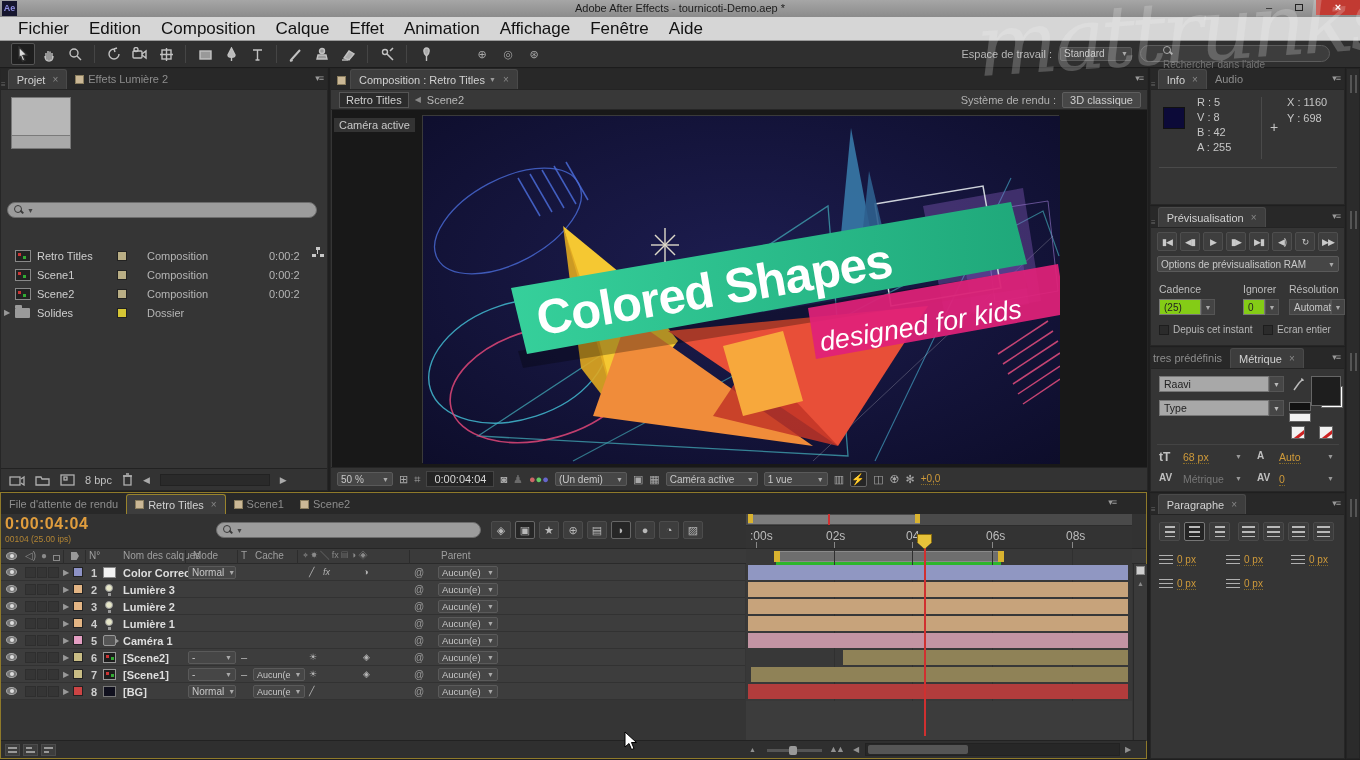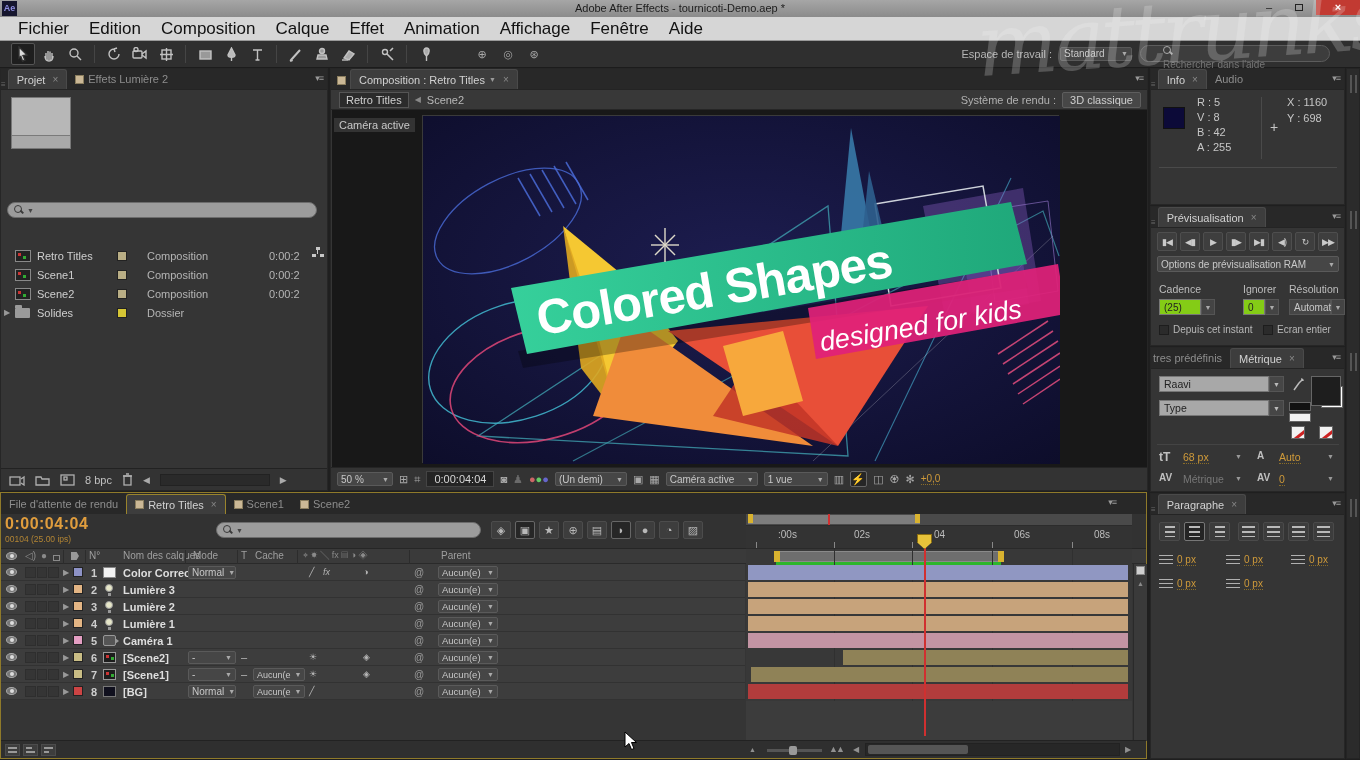--- a/index.html
+++ b/index.html
@@ -166,21 +166,21 @@
   .licon.compi { background:#1d1d1d; border:1px solid #999; }
   .licon.compi i { position:absolute; width:3px; height:3px; }
 
   
   #tl-graph { position:absolute; left:745px; top:21px; width:386px; height:227px; background:#383838; }
   #nav-strip { position:absolute; left:0; top:0; width:386px; height:12px; background:#4a4a4a; border-bottom:1px solid #2c2c2c; }
   #nav-bar { position:absolute; left:2px; top:1px; width:172px; height:9px; background:#7d7d7d; }
   .nav-h { position:absolute; top:0; width:5px; height:9px; background:#d8b22f; }
   #nav-red { position:absolute; left:82px; top:0; width:2px; height:11px; background:#c24040; }
   #ruler { position:absolute; left:0; top:12px; width:386px; height:23px; background:#333; border-bottom:1px solid #2a2a2a; }
-  .tick { position:absolute; top:3px; color:#bdbdbd; font-size:10px;margin-left:28px; }
+  .tick { position:absolute; top:3px; color:#bdbdbd; font-size:12px; }
   .tickmark { position:absolute; bottom:0; width:1px; height:6px; background:#888; }
   #workarea { position:absolute; left:28px; top:37px; width:230px; height:11px; background:#6e6e6e; border:1px solid #8a8a8a; }
   .wa-h { position:absolute; top:-1px; width:6px; height:11px; background:#d8b22f; }
   #ram-line { position:absolute; left:30px; top:48px; width:225px; height:3px; }
   .gridline { position:absolute; top:35px; width:1px; height:192px; background:#303030; }
   .lbar { position:absolute; right:4px; height:15px; }
   #graph-empty { position:absolute; left:0; top:187px; width:386px; height:40px; background:#3c3c3c; }
   #cti-line { position:absolute; left:178px; top:28px; width:2px; height:194px; z-index:5; }
   #cti-head { position:absolute; left:171px; top:20px; width:15px; height:15px; background:#e8c33a; border:1px solid #8a6d10; clip-path:polygon(0 0,100% 0,100% 55%,50% 100%,0 55%); z-index:6; }
   #tl-vscroll { position:absolute; left:1132px; top:71px; width:14px; height:177px; background:#3a3a3a; border-left:1px solid #2a2a2a; }

